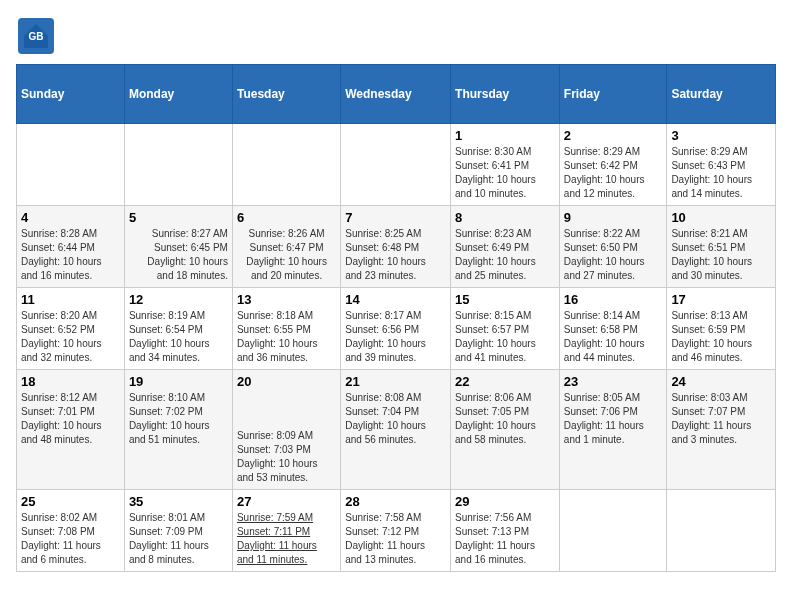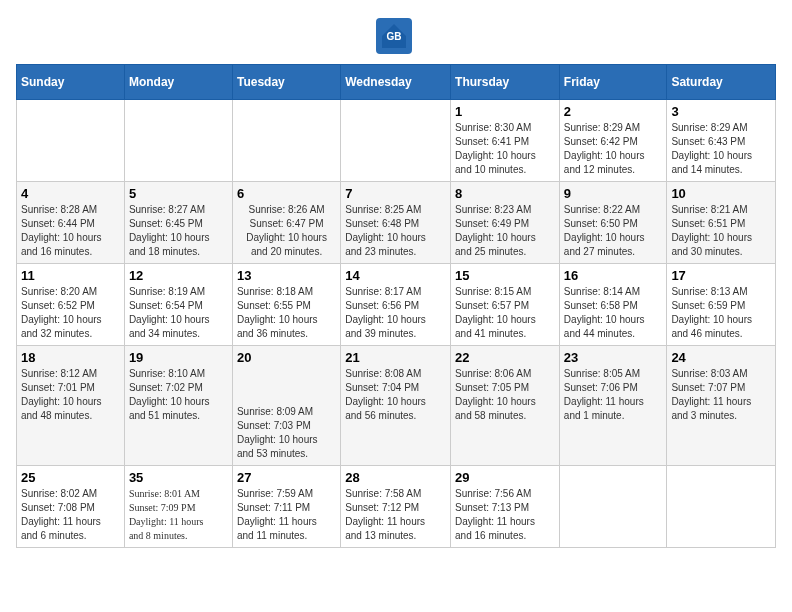--- a/index.html
+++ b/index.html
@@ -5,21 +5,21 @@
     * { box-sizing: border-box; margin: 0; padding: 0; }
     body {
       font-family: Arial, sans-serif;
       background: #fff;
       width: 792px;
       min-height: 612px;
       padding: 16px;
     }
     .header-area {
       display: flex;
-      justify-content: center;
+      justify-content: flex-start;
       align-items: flex-start;
       margin-bottom: 8px;
     }
     .logo {
       display: flex;
       align-items: center;
       gap: 4px;
     }
     .logo-text-general { font-size: 18px; font-weight: bold; color: #333; }
     .logo-text-blue { font-size: 18px; font-weight: bold; color: #2a6db5; }
@@ -27,21 +27,21 @@
     .main-title { font-size: 36px; font-weight: bold; color: #333; }
     .sub-title { font-size: 16px; color: #555; }
     table {
       width: 100%;
       border-collapse: collapse;
       font-size: 11px;
     }
     thead tr th {
       background: #2a6db5;
       color: #fff;
-      padding: 10px 4px;
+      padding: 22px 4px;
       text-align: left;
       font-size: 12px;
       font-weight: bold;
       border: 1px solid #1a5da5;
     }
     tbody tr td {
       border: 1px solid #ccc;
       vertical-align: top;
       padding: 4px;
       height: 80px;
@@ -117,21 +117,21 @@
       <tr>
         <td>
           <div class="day-number">4</div>
           <div class="day-info" style="white-space: pre-line;">Sunrise: 8:28 AM
 Sunset: 6:44 PM
 Daylight: 10 hours
 and 16 minutes.</div>
         </td>
         <td>
           <div class="day-number">5</div>
-          <div class="day-info" style="white-space: pre-line;">Sunrise: 8:27 AM
+          <div class="day-info" style="white-space: pre-line; text-align: right;">Sunrise: 8:27 AM
 Sunset: 6:45 PM
 Daylight: 10 hours
 and 18 minutes.</div>
         </td>
         <td>
           <div class="day-number">6</div>
           <div class="day-info" style="white-space: pre-line; text-align: center;">Sunrise: 8:26 AM
 Sunset: 6:47 PM
 Daylight: 10 hours
 and 20 minutes.</div>
@@ -270,28 +270,28 @@
       <tr>
         <td>
           <div class="day-number">25</div>
           <div class="day-info" style="white-space: pre-line;">Sunrise: 8:02 AM
 Sunset: 7:08 PM
 Daylight: 11 hours
 and 6 minutes.</div>
         </td>
         <td>
           <div class="day-number">35</div>
-          <div class="day-info" style="white-space: pre-line; font-family: Liberation Serif, serif;">Sunrise: 8:01 AM
+          <div class="day-info" style="white-space: pre-line;">Sunrise: 8:01 AM
 Sunset: 7:09 PM
 Daylight: 11 hours
 and 8 minutes.</div>
         </td>
         <td>
           <div class="day-number">27</div>
-          <div class="day-info" style="white-space: pre-line;">Sunrise: 7:59 AM
+          <div class="day-info" style="white-space: pre-line; text-decoration: underline;">Sunrise: 7:59 AM
 Sunset: 7:11 PM
 Daylight: 11 hours
 and 11 minutes.</div>
         </td>
         <td>
           <div class="day-number">28</div>
           <div class="day-info" style="white-space: pre-line;">Sunrise: 7:58 AM
 Sunset: 7:12 PM
 Daylight: 11 hours
 and 13 minutes.</div>

